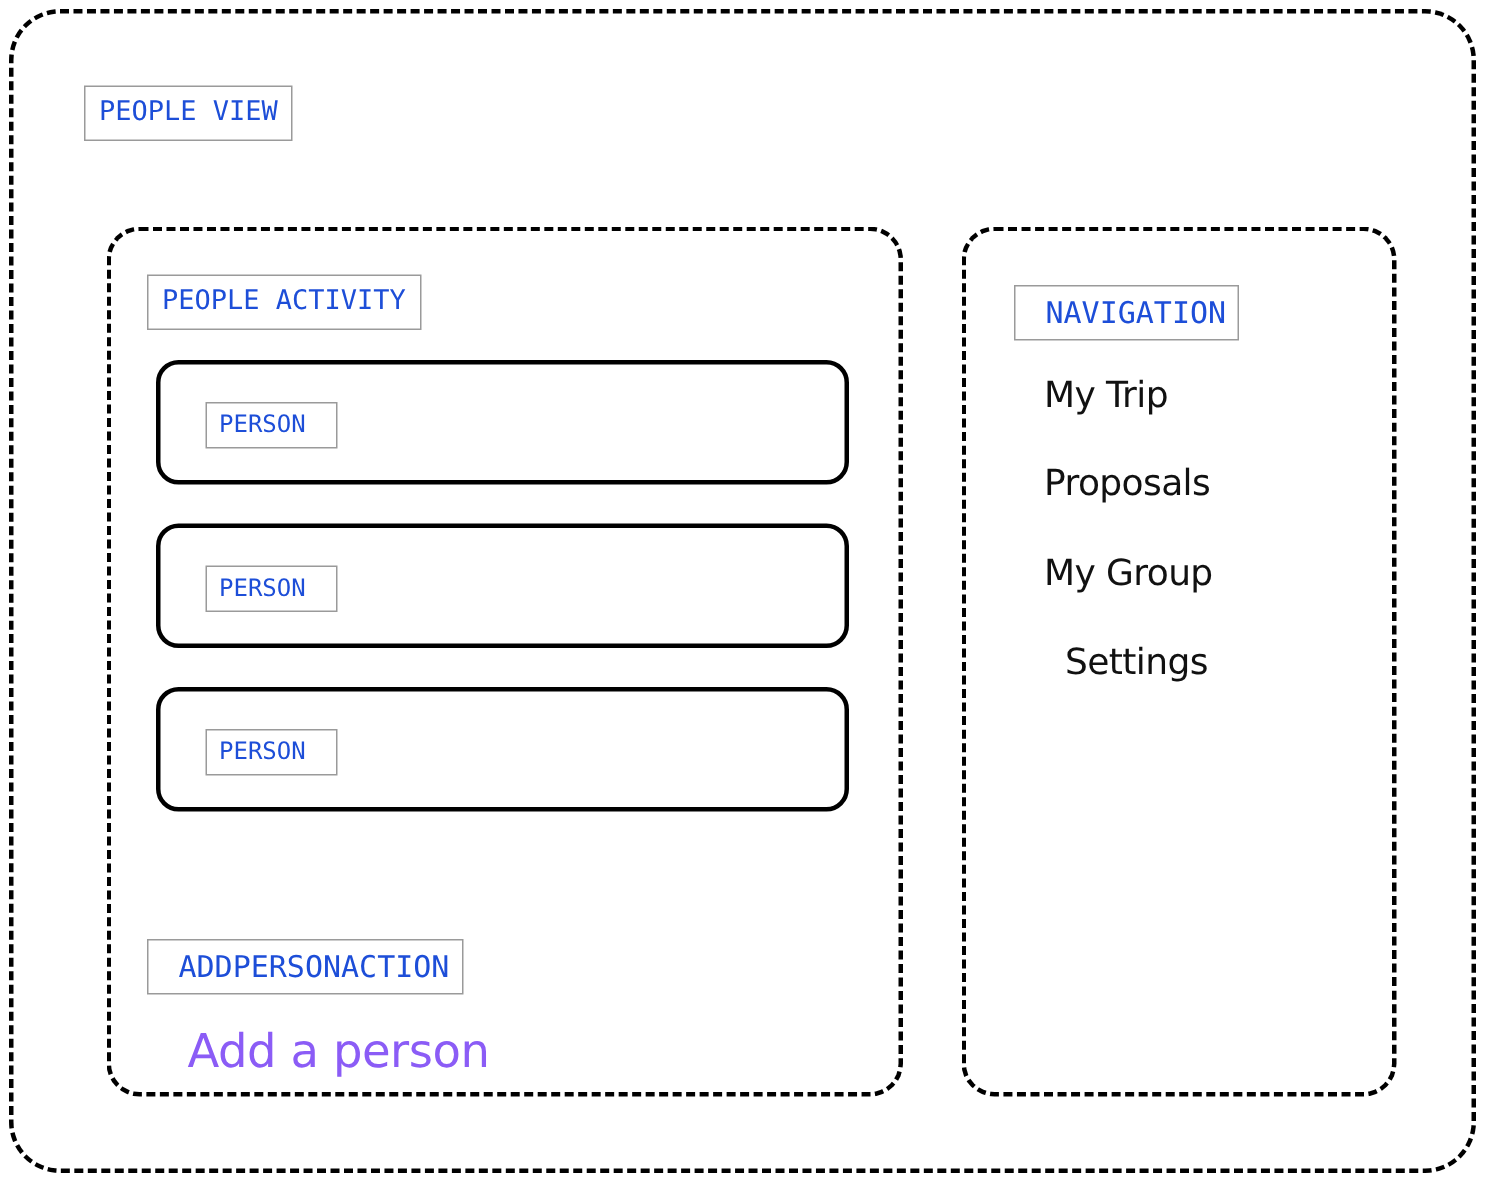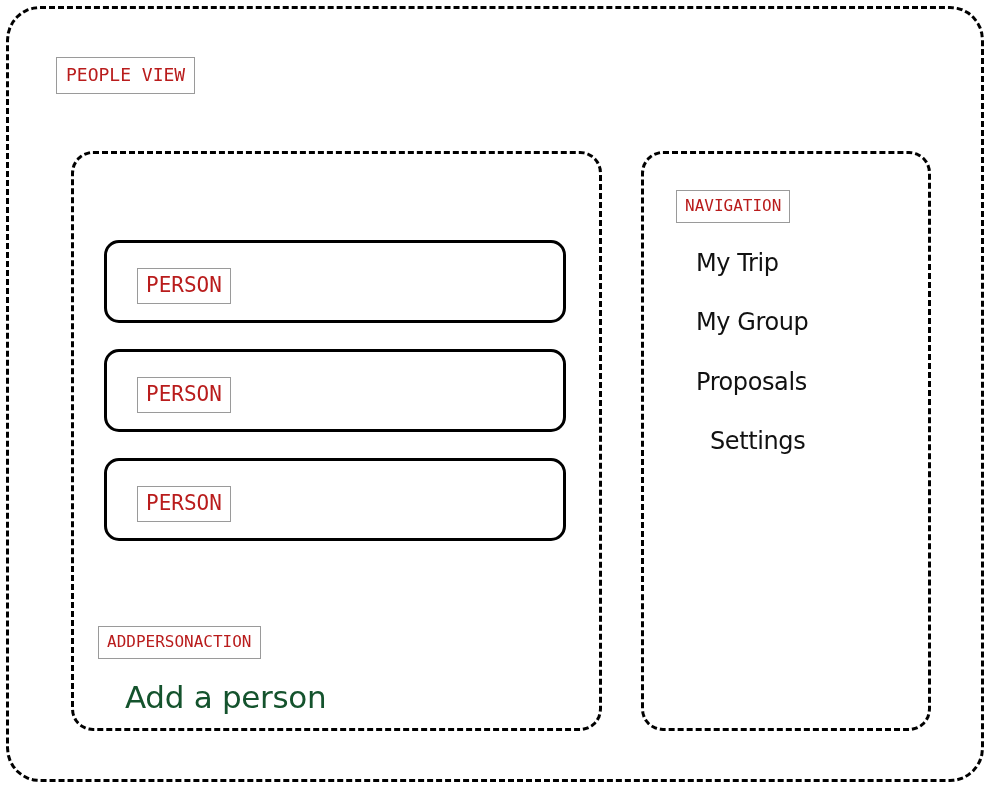--- a/index.html
+++ b/index.html
@@ -31,36 +31,36 @@
     border-radius: 34px;
     background: transparent;
   }
 
   
   .tag {
     display: inline-block;
     font-family: "DejaVu Sans Mono", "Liberation Mono", monospace;
     font-size: 18px;
     line-height: 1;
-    color: #b91c1c;
+    color: #1d4ed8;
     background: #ffffff;
     border: 1px solid #9a9a9a;
     padding: 8px 9px 9px 9px;
     white-space: pre;
     letter-spacing: 0px;
   }
 
   .tag-sm {
+    font-size: 20px;
+    padding: 7px 8px 8px 20px;
+  }
+
+  .tag-person {
     font-size: 16px;
-    padding: 7px 8px 8px 8px;
-  }
-
-  .tag-person {
-    font-size: 21px;
-    padding: 6px 8px 7px 8px;
+    padding: 6px 20px 7px 8px;
   }
 
   
   .view-title-wrap {
     position: absolute;
     left: 47px;
     top: 48px;
   }
 
   
@@ -128,21 +128,21 @@
   .add-action-tag-wrap {
     display: block;
     margin-bottom: 20px;
   }
 
   .add-action-label {
     display: block;
     font-family: "DejaVu Sans", sans-serif;
     font-size: 31px;
     font-weight: 400;
-    color: #14532d;
+    color: #8b5cf6;
     letter-spacing: -0.3px;
     padding-left: 27px;
     line-height: 1.2;
   }
 
   
   .nav-list {
     position: absolute;
     left: 52px;
     top: 96px;
@@ -169,20 +169,23 @@
 <div id="root">
 
   <div class="view-container">
 
     <div class="view-title-wrap">
       <span class="tag">PEOPLE VIEW</span>
     </div>
 
     <div class="panel panel-activity">
 
+      <div class="panel-tag-wrap activity-tag-pos">
+        <span class="tag">PEOPLE ACTIVITY</span>
+      </div>
 
       <div class="person-list">
 
         <div class="person-card">
           <span class="tag-holder">
             <span class="tag tag-person">PERSON</span>
           </span>
         </div>
 
         <div class="person-card">
@@ -209,22 +212,22 @@
     </div>
 
     <div class="panel panel-navigation">
 
       <div class="panel-tag-wrap nav-tag-pos">
         <span class="tag tag-sm">NAVIGATION</span>
       </div>
 
       <div class="nav-list">
         <span class="nav-item">My Trip</span>
+        <span class="nav-item">Proposals</span>
         <span class="nav-item">My Group</span>
-        <span class="nav-item">Proposals</span>
         <span class="nav-item">Settings</span>
       </div>
 
     </div>
 
   </div>
 
 </div>
 
 </body></html>

